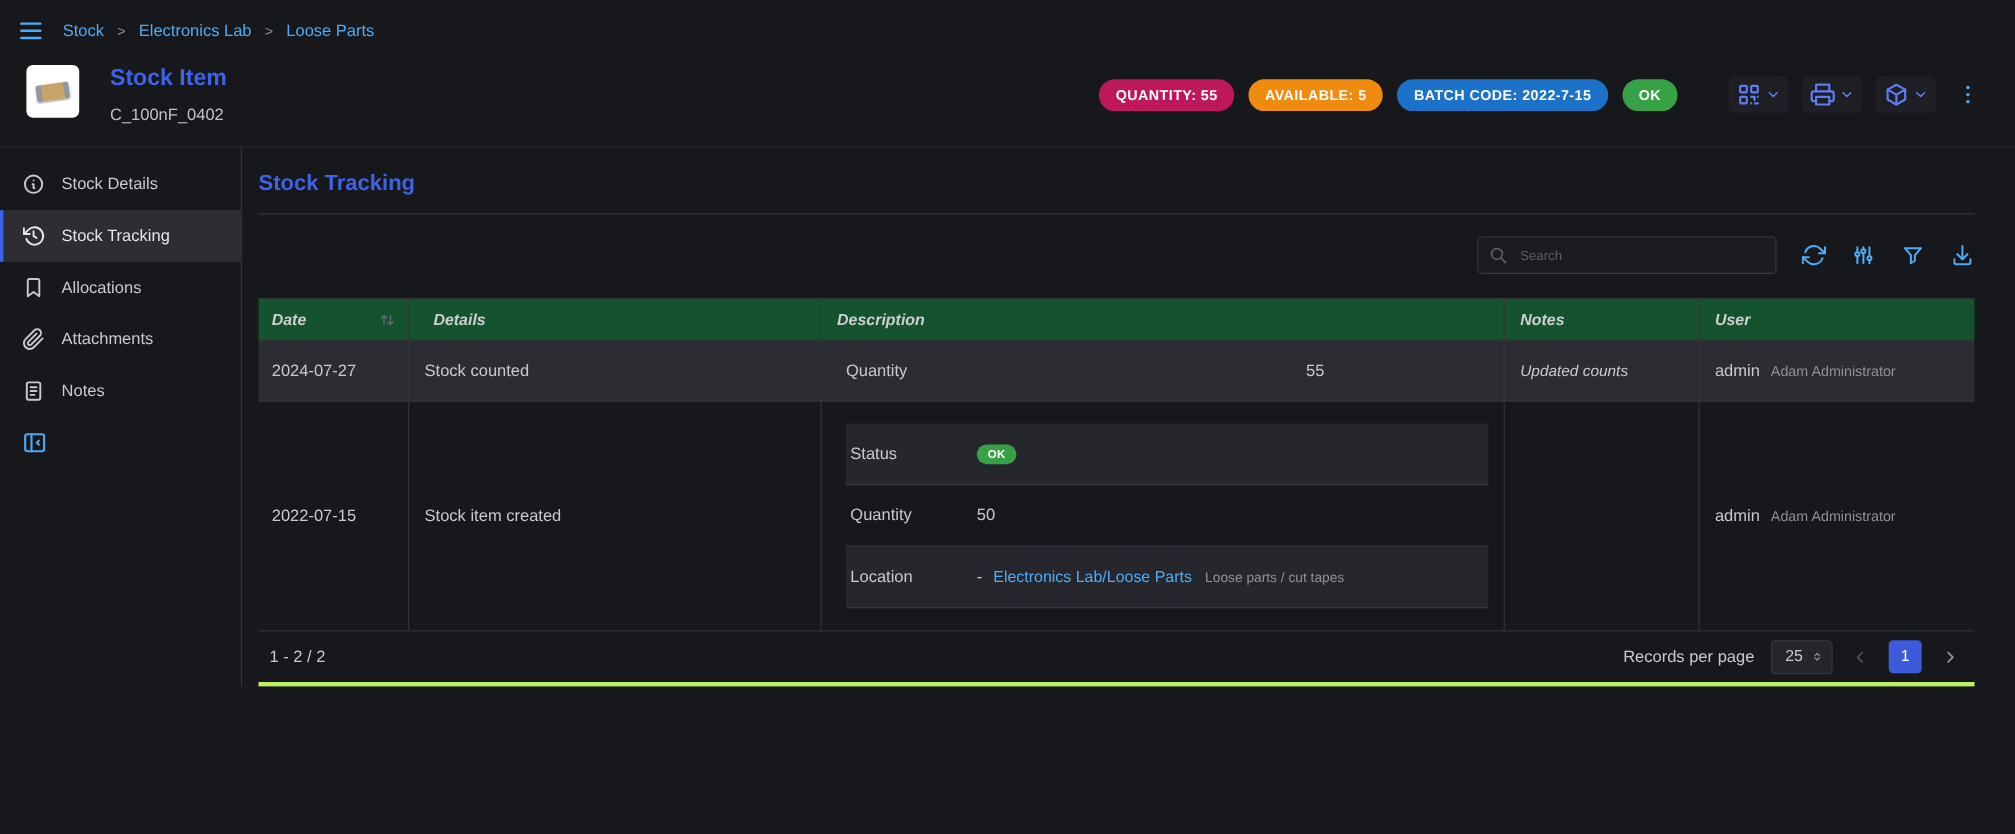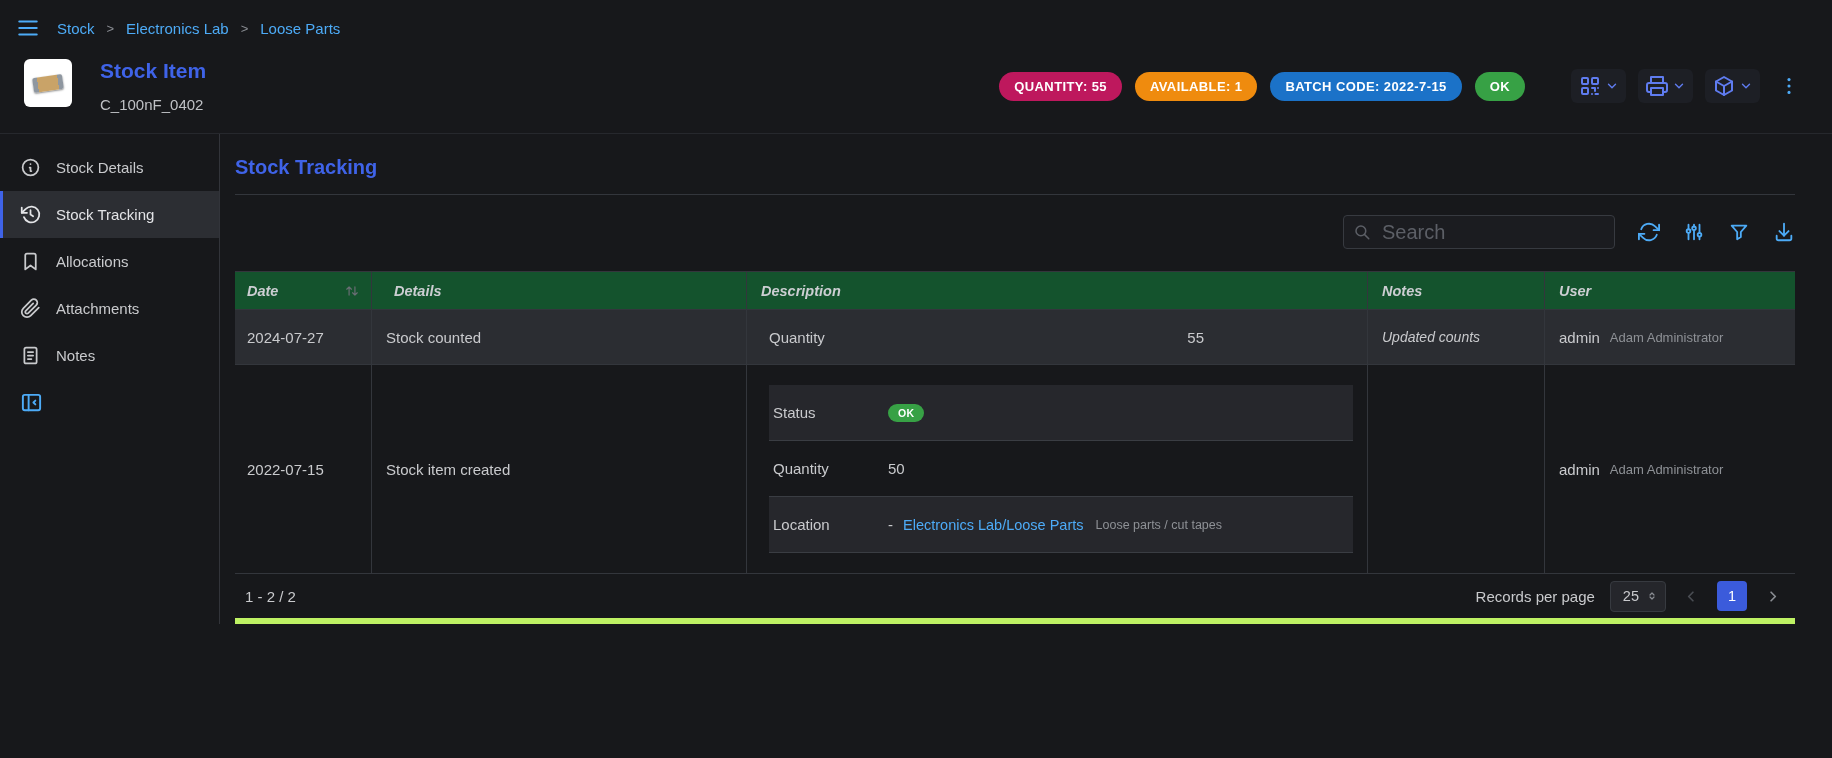--- a/index.html
+++ b/index.html
@@ -42,21 +42,21 @@
   .collapse-btn{margin:12px 0 0 20px;color:#4dabf7;cursor:pointer;display:inline-block;}
 
   .main{flex:1;padding:22px 37px 0 15px;min-width:0;}
   .panel-title{color:#3f63e8;font-size:20px;font-weight:700;}
   .head-rule{margin-top:15px;border-top:1px solid #33363c;}
 
   
   .toolbar{margin-top:20px;display:flex;align-items:center;justify-content:flex-end;gap:23px;}
   .search{position:relative;width:272px;}
   .search input{width:100%;height:34px;background:#1b1c20;border:1px solid #373a40;border-radius:4px;
-                color:#86efac;font-size:20px;padding:0 10px 0 38px;outline:none;font-family:inherit;}
+                color:#86efac;font-size:12px;padding:0 10px 0 38px;outline:none;font-family:inherit;}
   .search input::placeholder{color:#5c5f66;}
   .mag{position:absolute;left:10px;top:8px;color:#5c5f66;}
   .tool-ic{color:#4dabf7;cursor:pointer;}
 
   
   .table{margin-top:22px;}
   .t-head,.t-row{display:grid;grid-template-columns:137px 375px 621px 177px 250px;}
   .t-head{background:#14532d;border-top:1px solid #33363c;border-bottom:1px solid #33363c;font-style:italic;}
   .th{display:flex;align-items:center;height:37px;font-size:14.5px;font-weight:700;color:#ccced2;cursor:pointer;}
   .cell-border{border-right:1px solid #33363c;}
@@ -81,21 +81,21 @@
   .ok-badge{display:inline-flex;align-items:center;padding:3px 10px;border-radius:10px;
             font-size:10.5px;font-weight:700;color:#fff;letter-spacing:.3px;}
   .loc-dash{margin-right:10px;color:#c9cacd;}
   .loc-link{color:#4dabf7;font-size:14.5px;cursor:pointer;}
   .loc-desc{font-size:12.5px;color:#8e9196;margin-left:12px;}
   .notes-text{font-size:14px;font-style:italic;}
   .user-name{font-size:15px;}
   .user-full{font-size:13px;color:#8e9196;margin-left:10px;}
 
   
-  .t-foot{display:flex;align-items:center;height:50px;border-bottom:6px solid #bef264;
+  .t-foot{display:flex;align-items:center;height:50px;border-bottom:4px solid #bef264;
           padding:0 12px 0 10px;font-size:15px;color:#c9cacd;}
   .foot-right{margin-left:auto;display:flex;align-items:center;gap:15px;}
   .rpp-select{display:flex;align-items:center;gap:7px;height:31px;padding:0 7px 0 12px;background:#25262b;
               border:1px solid #373a40;border-radius:4px;font-size:14.5px;cursor:pointer;text-align:right;}
   .stepper{color:#8a8d93;}
   .pg-prev{color:#4a4d53;cursor:pointer;padding:2px;}
   .pg-next{color:#8a8d93;cursor:pointer;padding:2px;}
   .pg-cur{width:30px;height:30px;border-radius:4px;background:#3b5bdb;color:#fff;display:flex;
           align-items:center;justify-content:center;font-size:14.5px;cursor:pointer;}
 </style>
@@ -120,21 +120,21 @@
 <div class="header">
   <div class="thumb">
     <div class="cap"></div>
   </div>
   <div class="title-block">
     <div class="page-title">Stock Item</div>
     <div class="page-subtitle">C_100nF_0402</div>
   </div>
   <div class="badges">
     <span class="badge" style="background: #be185d;">QUANTITY: 55</span>
-    <span class="badge" style="background: rgb(239, 139, 14);">AVAILABLE: 1</span>
+    <span class="badge" style="background: rgb(239, 139, 14);">AVAILABLE: 5</span>
     <span class="badge" style="background: rgb(27, 114, 200);">BATCH CODE: 2022-7-15</span>
     <span class="badge" style="background: rgb(55, 161, 69);">OK</span>
   </div>
   <div class="actions">
     <div class="action-btn">
       <span>
         <svg width="24" height="24" viewBox="0 0 24 24" fill="none" stroke="currentColor" stroke-width="2" stroke-linecap="round" stroke-linejoin="round">
             <rect x="4" y="4" width="6" height="6" rx="1"></rect>
             <rect x="14" y="4" width="6" height="6" rx="1"></rect>
             <rect x="4" y="14" width="6" height="6" rx="1"></rect>

